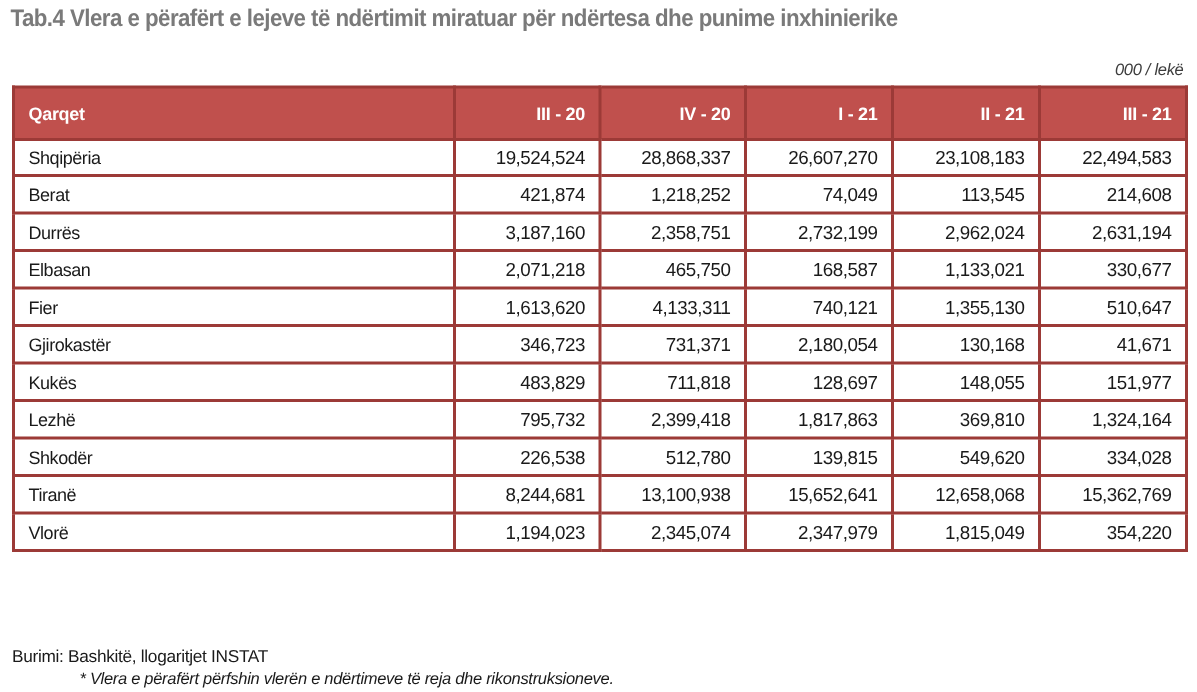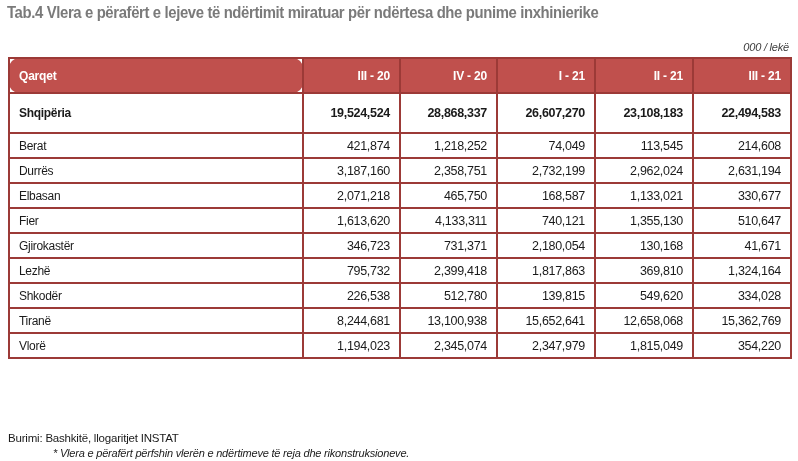--- a/index.html
+++ b/index.html
@@ -37,33 +37,33 @@
   }
   thead th {
     background: #c0504d;
     color: #ffffff;
     font-size: 12px; font-weight: bold;
     height: 35px;
     text-align: right;
     padding: 0 9px 0 0;
     letter-spacing: -0.2px;
   }
-  thead th.label-col { text-align: left; padding: 0 0 0 9px; border-radius: 10px; }
+  thead th.label-col { text-align: left; padding: 0 0 0 9px; }
   tbody td {
     background: #ffffff;
     color: #1a1a1a;
     font-size: 12.5px;
     height: 25px;
     text-align: right;
     padding: 0 9px 0 0;
     letter-spacing: -0.3px;
     white-space: nowrap;
   }
   tbody td.label-cell { text-align: left; padding: 0 0 0 9px; font-size: 12px; }
-  tbody tr.total-row td { font-weight: bold; height: 40px; }
+  tbody tr.total-row td { font-weight: normal; height: 24px; }
 
   .source {
     position: absolute; left: 8px; top: 432px;
     font-size: 11.5px; color: #1a1a1a; letter-spacing: -0.2px;
   }
   .note {
     position: absolute; left: 8px; top: 447px;
     font-size: 11px; font-style: italic; color: #1a1a1a; letter-spacing: -0.2px; margin-left: 45px;
   }
 </style>
@@ -138,20 +138,28 @@
         </tr>
         <tr>
           <td class="label-cell">Gjirokastër</td>
           <td class="value-cell">346,723</td>
           <td class="value-cell">731,371</td>
           <td class="value-cell">2,180,054</td>
           <td class="value-cell">130,168</td>
           <td class="value-cell">41,671</td>
         </tr>
         <tr>
+          <td class="label-cell">Kukës</td>
+          <td class="value-cell">483,829</td>
+          <td class="value-cell">711,818</td>
+          <td class="value-cell">128,697</td>
+          <td class="value-cell">148,055</td>
+          <td class="value-cell">151,977</td>
+        </tr>
+        <tr>
           <td class="label-cell">Lezhë</td>
           <td class="value-cell">795,732</td>
           <td class="value-cell">2,399,418</td>
           <td class="value-cell">1,817,863</td>
           <td class="value-cell">369,810</td>
           <td class="value-cell">1,324,164</td>
         </tr>
         <tr>
           <td class="label-cell">Shkodër</td>
           <td class="value-cell">226,538</td>

